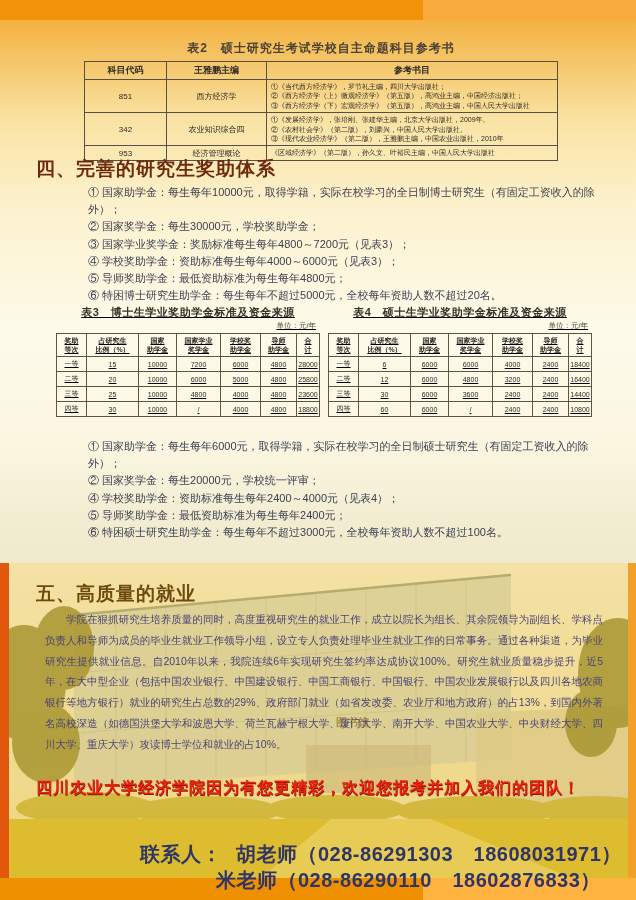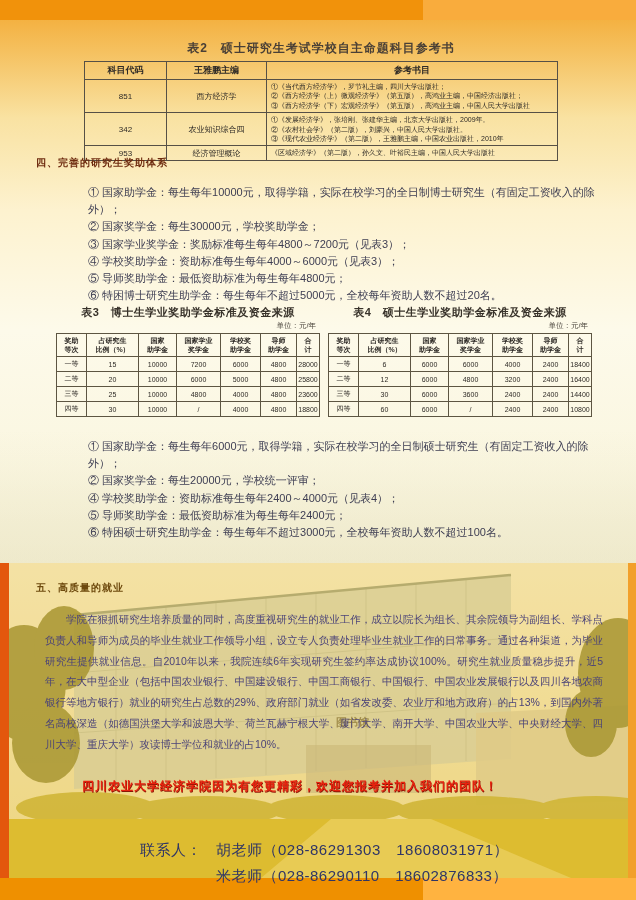--- a/index.html
+++ b/index.html
@@ -13,46 +13,46 @@
   .band-bottom{position:absolute;left:0;top:878px;width:636px;height:22px;
     background:linear-gradient(90deg,#ef9000 0,#ef9000 66.5%,#ffb340 66.5%,#ffb340 100%);}
   
   .t2wrap{position:absolute;left:84px;top:40px;width:474px;}
   .t2title{font-size:12px;font-weight:bold;color:#4a4036;text-align:center;margin-bottom:4px;letter-spacing:1px;}
   table{border-collapse:collapse;width:100%;table-layout:fixed;color:#2e2a26;}
   .t2 th{border:1px solid #565046;font-size:9px;font-weight:bold;padding:2px 1px;height:12px;}
   .t2 td{border:1px solid #565046;font-size:8px;text-align:center;padding:1px 2px;}
   .t2 td.refs{text-align:left;font-size:7px;line-height:9.4px;padding:2px 4px;}
   
-  .h4,.h5{position:absolute;left:36px;margin:0;font-size:10px;font-weight:bold;color:#6d2a0e;letter-spacing:1px;}
+  .h4,.h5{position:absolute;left:36px;margin:0;font-size:19px;font-weight:bold;color:#6d2a0e;letter-spacing:1px;}
   .h4{top:156px;}
   .h5{top:581px;z-index:3;color:#6e4a0e;}
   .list{position:absolute;left:88px;width:522px;font-size:11px;line-height:17.2px;color:#3d3d52;}
   .doctoral{top:184px;}
   .master{top:438px;}
   
-  .t34wrap{position:absolute;width:264px;}
+  .t34wrap{position:absolute;width:264px;text-decoration:underline;}
   .t3pos{left:56px;top:305px;}
   .t4pos{left:328px;top:305px;}
   .t34title{font-size:11px;font-weight:bold;color:#38322a;text-align:center;letter-spacing:0.5px;}
   .t34unit{font-size:7.5px;color:#4a443c;text-align:right;margin:1px 4px 2px 0;}
   .t34 th{border:1px solid #5d5542;font-size:7px;font-weight:bold;padding:2px 0;white-space:pre-line;line-height:9px;}
   .t34 td{border:1px solid #5d5542;font-size:7px;text-align:center;height:14px;padding:0;}
   
   .photo{position:absolute;left:6px;top:563px;width:636px;height:315px;z-index:1;}
   .photo svg{display:block;}
   .bar-left{position:absolute;left:0;top:563px;width:9px;height:315px;background:#e3570d;z-index:2;}
   .bar-right{position:absolute;right:0;top:563px;width:8px;height:315px;background:#f2a02a;z-index:2;}
   .wash{position:absolute;left:0;top:430px;width:636px;height:133px;
     background:linear-gradient(180deg,rgba(240,236,210,0) 0%,rgba(233,228,195,0.5) 100%);}
   .jobs{position:absolute;left:40px;top:604px;width:558px;margin:5px;font-size:10.5px;line-height:20.8px;
     color:#4b4378;text-align:justify;text-indent:2em;z-index:3;}
-  .slogan{position:absolute;left:0;top:778px;width:580px;text-align:center;font-size:12px;font-weight:bold;
+  .slogan{position:absolute;left:0;top:778px;width:580px;text-align:right;font-size:16px;font-weight:bold;
     color:#e8220e;letter-spacing:1px;z-index:3;text-shadow:0.6px 0.6px 0 #8a1506;}
-  .contacts{position:absolute;left:140px;top:841px;z-index:3;font-size:15px;font-weight:normal;color:#2f3566;}
+  .contacts{position:absolute;left:140px;top:841px;z-index:3;font-size:20px;font-weight:bold;color:#2f3566;}
   .contacts .row{height:26px;letter-spacing:0.5px;}
   .contacts .clabel{margin-right:14px;}
   .contacts .row2{margin-left:76px;}
 </style>
 </head>
 <body>
 
 <div id="page">
 
   <div class="band-top"></div>

